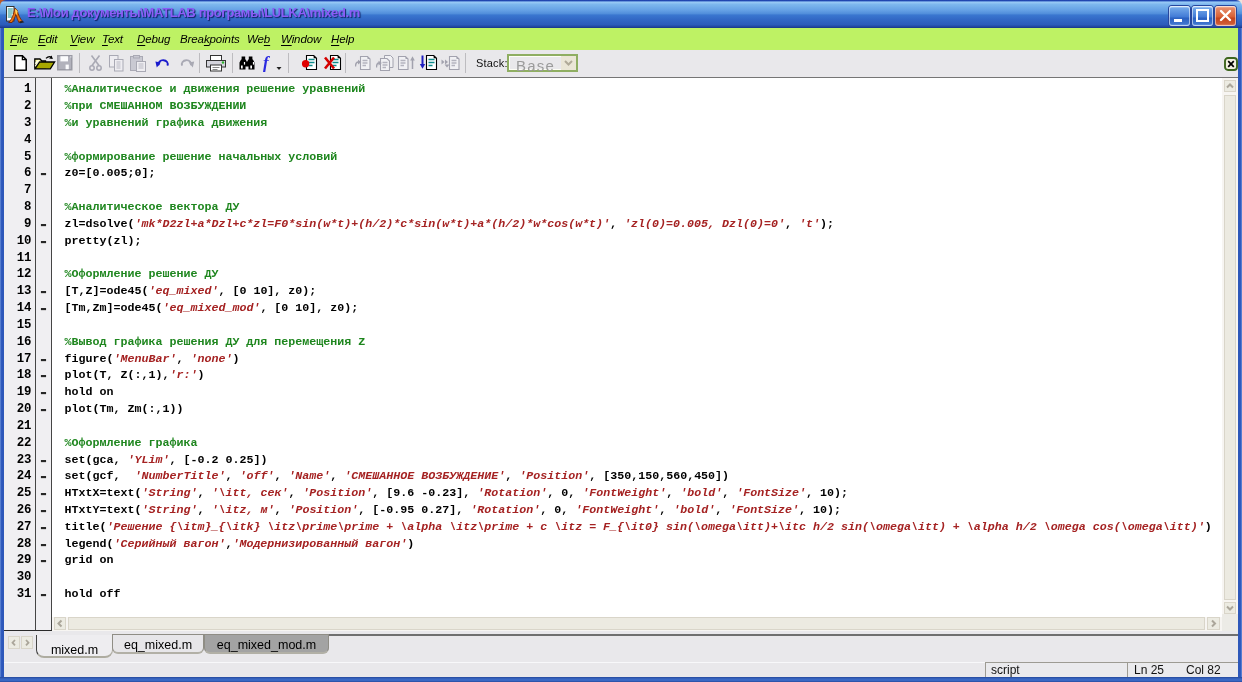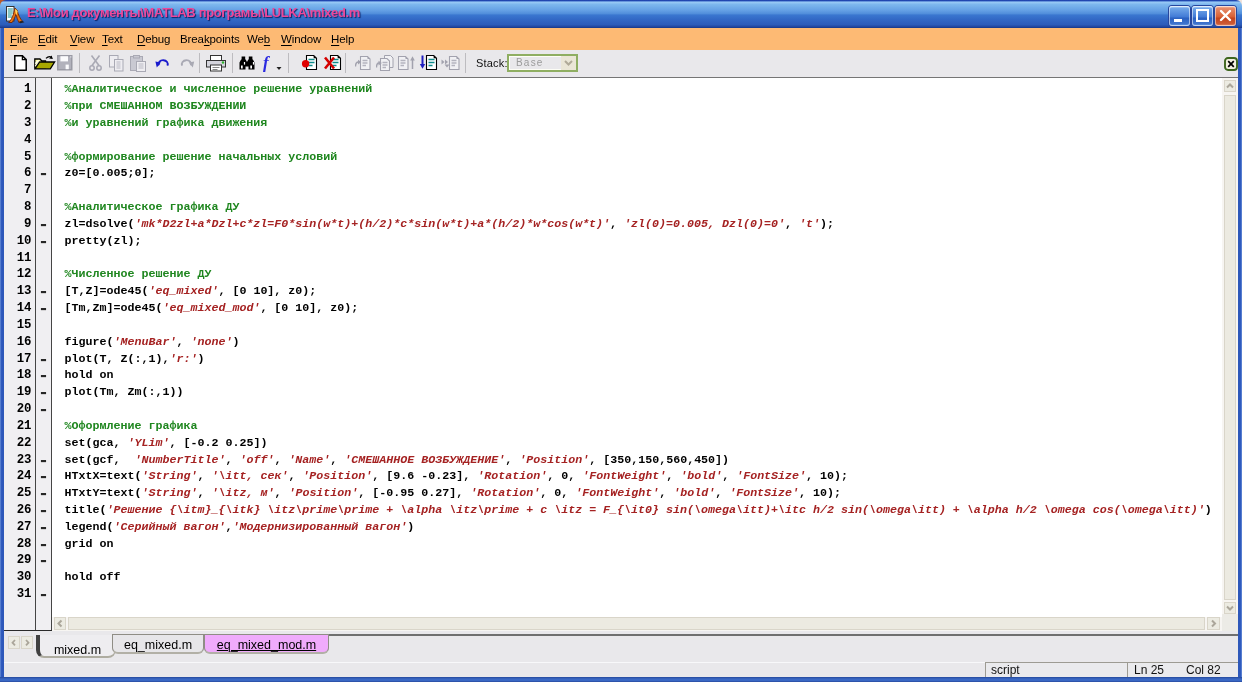--- a/index.html
+++ b/index.html
@@ -2,39 +2,39 @@
 <html><head><meta charset="utf-8">
 <style>
   html,body{margin:0;padding:0;}
   body{width:1242px;height:682px;position:relative;overflow:hidden;background:#fff;
        font-family:"Liberation Sans",sans-serif;}
   .abs{position:absolute;}
   
   #titlebar{left:0;top:0;width:1242px;height:28px;
     background:linear-gradient(180deg,#17339e 0%,#2a58c0 3.5%,#9cccf6 7%,#7db7ee 16%,#639fe4 38%,#4f8cda 50%,#3a77d0 53%,#3166c4 72%,#2c5cba 88%,#20459e 96%,#173784 100%);
     border-radius:6px 6px 0 0;}
-  #titletext{left:27px;top:5px;font-size:13px;font-weight:bold;color:#ec4899;
+  #titletext{left:27px;top:5px;font-size:13px;font-weight:bold;color:#8b5cf6;
     text-shadow:1px 1px 1px rgba(10,25,90,.9);letter-spacing:-0.35px;}
   .tbtn{top:6px;width:21px;height:20px;border-radius:3px;}
   .tbtn.blue{background:linear-gradient(180deg,#cfe4fb 0%,#6fa5e8 12%,#417ad6 55%,#2a60c0 60%,#3f75cf 90%,#86aee8 100%);
     box-shadow:inset 0 0 0 1px rgba(255,255,255,.55), 0 0 0 1px #27479e;}
   .tbtn.red{background:linear-gradient(180deg,#f6c6b4 0%,#e68a68 12%,#d85f34 55%,#c4431c 60%,#ce5c36 90%,#e89a80 100%);
     box-shadow:inset 0 0 0 1px rgba(255,255,255,.5), 0 0 0 1px #27479e;}
   .tbtn svg{position:absolute;left:0;top:0;}
   
-  #menubar{left:4px;top:28px;width:1234px;height:22px;background:#fdba74;}
+  #menubar{left:4px;top:28px;width:1234px;height:22px;background:#bef264;font-style:italic;}
   .mitem{position:absolute;top:5px;font-size:11.5px;letter-spacing:-0.1px;color:#000;}
   .mitem u{text-decoration:underline;text-underline-offset:2px;}
   #toolbar{left:4px;top:50px;width:1234px;height:27px;background:#e9e8eb;border-bottom:1px solid #757575;}
   #toolbar .sep{position:absolute;top:3px;width:1px;height:20px;background:#bdbcc0;}
   .ticon{position:absolute;}
   #stacklbl{position:absolute;left:472px;top:7px;font-size:11px;color:#111;letter-spacing:.2px;}
   #combo{position:absolute;left:503px;top:4px;width:67px;height:14px;background:#e9e8eb;
      border:2px solid #8fae62;outline:1px solid #fdfdf6;outline-offset:-3px;}
-  #combo .txt{position:absolute;left:7px;top:1px;font-size:10px;color:#9b9b9b;letter-spacing:1.2px;}
+  #combo .txt{position:absolute;left:7px;top:1px;font-size:15px;color:#9b9b9b;letter-spacing:1.2px;}
   #combo .btn{position:absolute;right:0;top:0;width:15px;background:#eae6d6;height:100%;}
   
   #editor{left:4px;top:78px;width:1234px;height:553px;background:#fff;}
   #gutter{left:0px;top:0px;width:48px;height:553px;background:#f0eff2;}
   #gline1{left:31px;top:0;width:1px;height:552px;background:#454545;}
   #gline2{left:47px;top:0;width:1px;height:552px;background:#454545;}
   #gbottom{left:0;top:552px;width:49px;height:1px;background:#2a2a2a;}
   pre{margin:0;font-family:"Liberation Mono",monospace;font-weight:bold;font-size:11.67px;line-height:16.83px;}
   #nums{position:absolute;right:1203px;top:3.3px;text-align:right;font-size:12.4px;color:#000;}
   #dashes{left:36px;top:3.3px;color:#222;text-shadow:0 0.7px 0 #222;}
@@ -46,26 +46,26 @@
   .sbtn svg{position:absolute;left:0;top:0;}
   #vsb{left:1218px;top:0px;width:16px;height:553px;background:#f7f5f2;}
   #vthumb{position:absolute;left:2px;top:16.5px;width:10px;height:503px;background:#eceae1;border:1px solid #d9d5c9;}
   #hsb{left:48px;top:539px;width:1170px;height:14px;background:#f7f5f2;}
   #hthumb{position:absolute;top:0px;width:1135px;height:11px;background:#eceae1;border:1px solid #d9d5c9;}
   
   #tabstrip{left:4px;top:631px;width:1234px;height:31px;background:#e9e8eb;}
   #tabline{left:108px;top:3px;width:1126px;height:2px;background:#6f6f6f;}
   .tab{position:absolute;font-size:12.5px;color:#000;text-align:center;}
   #tab1{left:32px;top:3.5px;width:75px;height:21px;background:#eeedf0;
-    border-left:4px solid #404040;border-right:1px solid #b2b0a6;border-bottom:2px solid #aeaca0;
+    border-left:1px solid #404040;border-right:1px solid #b2b0a6;border-bottom:2px solid #aeaca0;
     border-radius:0 0 8px 8px;line-height:30px;}
   #tab2{left:108px;top:3px;width:90px;height:17px;background:#e7e6e9;
     border:1px solid #8f8d85;border-bottom:2px solid #b2b0a6;border-radius:0 0 6px 6px;line-height:21px;}
-  #tab3{left:200px;top:3px;width:123px;height:17px;background:#f0abfc;
-    border:1px solid #8f8d85;border-bottom:2px solid #b2b0a6;border-radius:0 0 6px 6px;line-height:21px;text-decoration:underline;}
+  #tab3{left:200px;top:3px;width:123px;height:17px;background:#a3a3a3;
+    border:1px solid #8f8d85;border-bottom:2px solid #b2b0a6;border-radius:0 0 6px 6px;line-height:21px;}
   
   #statusbar{left:4px;top:662px;width:1234px;height:15px;background:#e9e8eb;border-top:1px solid #f8f8fa;}
   .sbox{position:absolute;top:-1px;height:14px;background:#eaeaed;border:1px solid #9d9b93;
     border-bottom-color:#fbfbf9;border-right-color:#fbfbf9;font-size:12px;color:#111;padding-left:22px;}
   
   #bleft{left:0;top:28px;width:4px;height:654px;background:linear-gradient(90deg,#6a8fd8,#2c57bc 40%,#2e58b8);}
   #bright{left:1238px;top:28px;width:4px;height:654px;background:linear-gradient(90deg,#2e58b8,#2c57bc 60%,#6a8fd8);}
   #bbottom{left:0;top:677px;width:1242px;height:5px;background:linear-gradient(180deg,#24489c,#3a68c4 40%,#3a68c4 70%,#274a9e);}
 </style></head>
 <body>
@@ -299,35 +299,36 @@
  
 –
 –
 –
 –
 –
 –
 –
  
 –</pre>
-  <pre class="abs" id="code"><span class="c">%Аналитическое и численное решение уравнений</span>
+  <pre class="abs" id="code"><span class="c">%Аналитическое и движения решение уравнений</span>
 <span class="c">%при СМЕШАННОМ ВОЗБУЖДЕНИИ</span>
 <span class="c">%и уравнений графика движения</span>
 
 <span class="c">%формирование решение начальных условий</span>
 z0=[0.005;0];
 
-<span class="c">%Аналитическое графика ДУ</span>
+<span class="c">%Аналитическое вектора ДУ</span>
 zl=dsolve(<span class="s">'mk*D2zl+a*Dzl+c*zl=F0*sin(w*t)+(h/2)*c*sin(w*t)+a*(h/2)*w*cos(w*t)'</span>, <span class="s">'zl(0)=0.005, Dzl(0)=0'</span>, <span class="s">'t'</span>);
 pretty(zl);
 
-<span class="c">%Численное решение ДУ</span>
+<span class="c">%Оформление решение ДУ</span>
 [T,Z]=ode45(<span class="s">'eq_mixed'</span>, [0 10], z0);
 [Tm,Zm]=ode45(<span class="s">'eq_mixed_mod'</span>, [0 10], z0);
 
+<span class="c">%Вывод графика решения ДУ для перемещения Z</span>
 figure(<span class="s">'MenuBar'</span>, <span class="s">'none'</span>)
 plot(T, Z(:,1),<span class="s">'r:'</span>)
 hold on
 plot(Tm, Zm(:,1))
 
 <span class="c">%Оформление графика</span>
 set(gca, <span class="s">'YLim'</span>, [-0.2 0.25])
 set(gcf,  <span class="s">'NumberTitle'</span>, <span class="s">'off'</span>, <span class="s">'Name'</span>, <span class="s">'СМЕШАННОЕ ВОЗБУЖДЕНИЕ'</span>, <span class="s">'Position'</span>, [350,150,560,450])
 HTxtX=text(<span class="s">'String'</span>, <span class="s">'\itt, сек'</span>, <span class="s">'Position'</span>, [9.6 -0.23], <span class="s">'Rotation'</span>, 0, <span class="s">'FontWeight'</span>, <span class="s">'bold'</span>, <span class="s">'FontSize'</span>, 10);
 HTxtY=text(<span class="s">'String'</span>, <span class="s">'\itz, м'</span>, <span class="s">'Position'</span>, [-0.95 0.27], <span class="s">'Rotation'</span>, 0, <span class="s">'FontWeight'</span>, <span class="s">'bold'</span>, <span class="s">'FontSize'</span>, 10);

